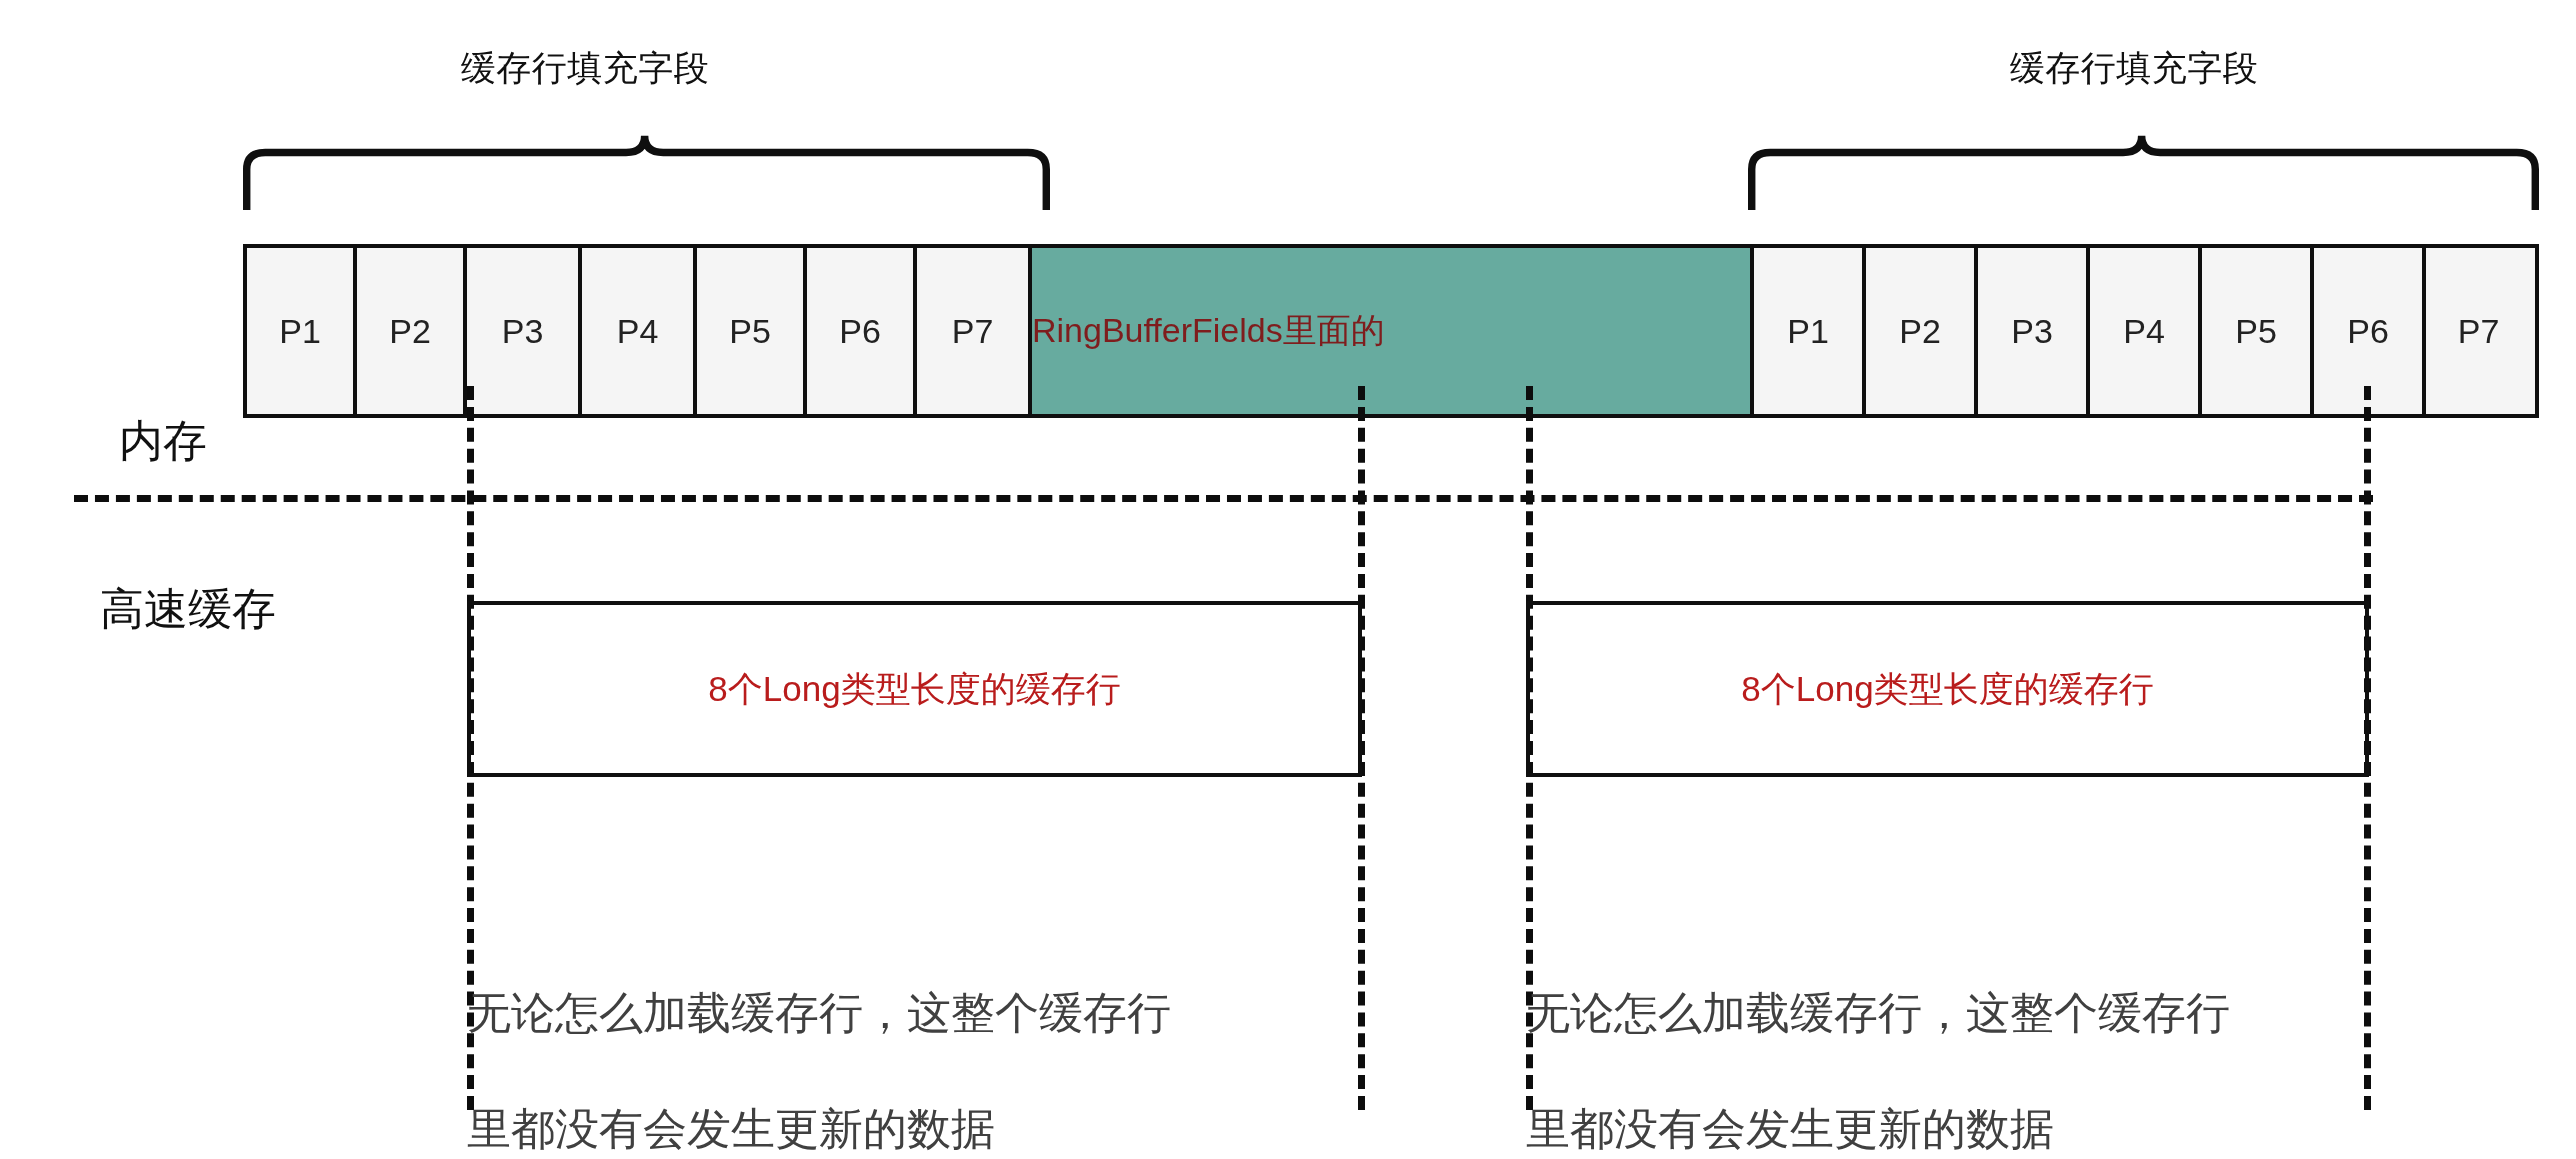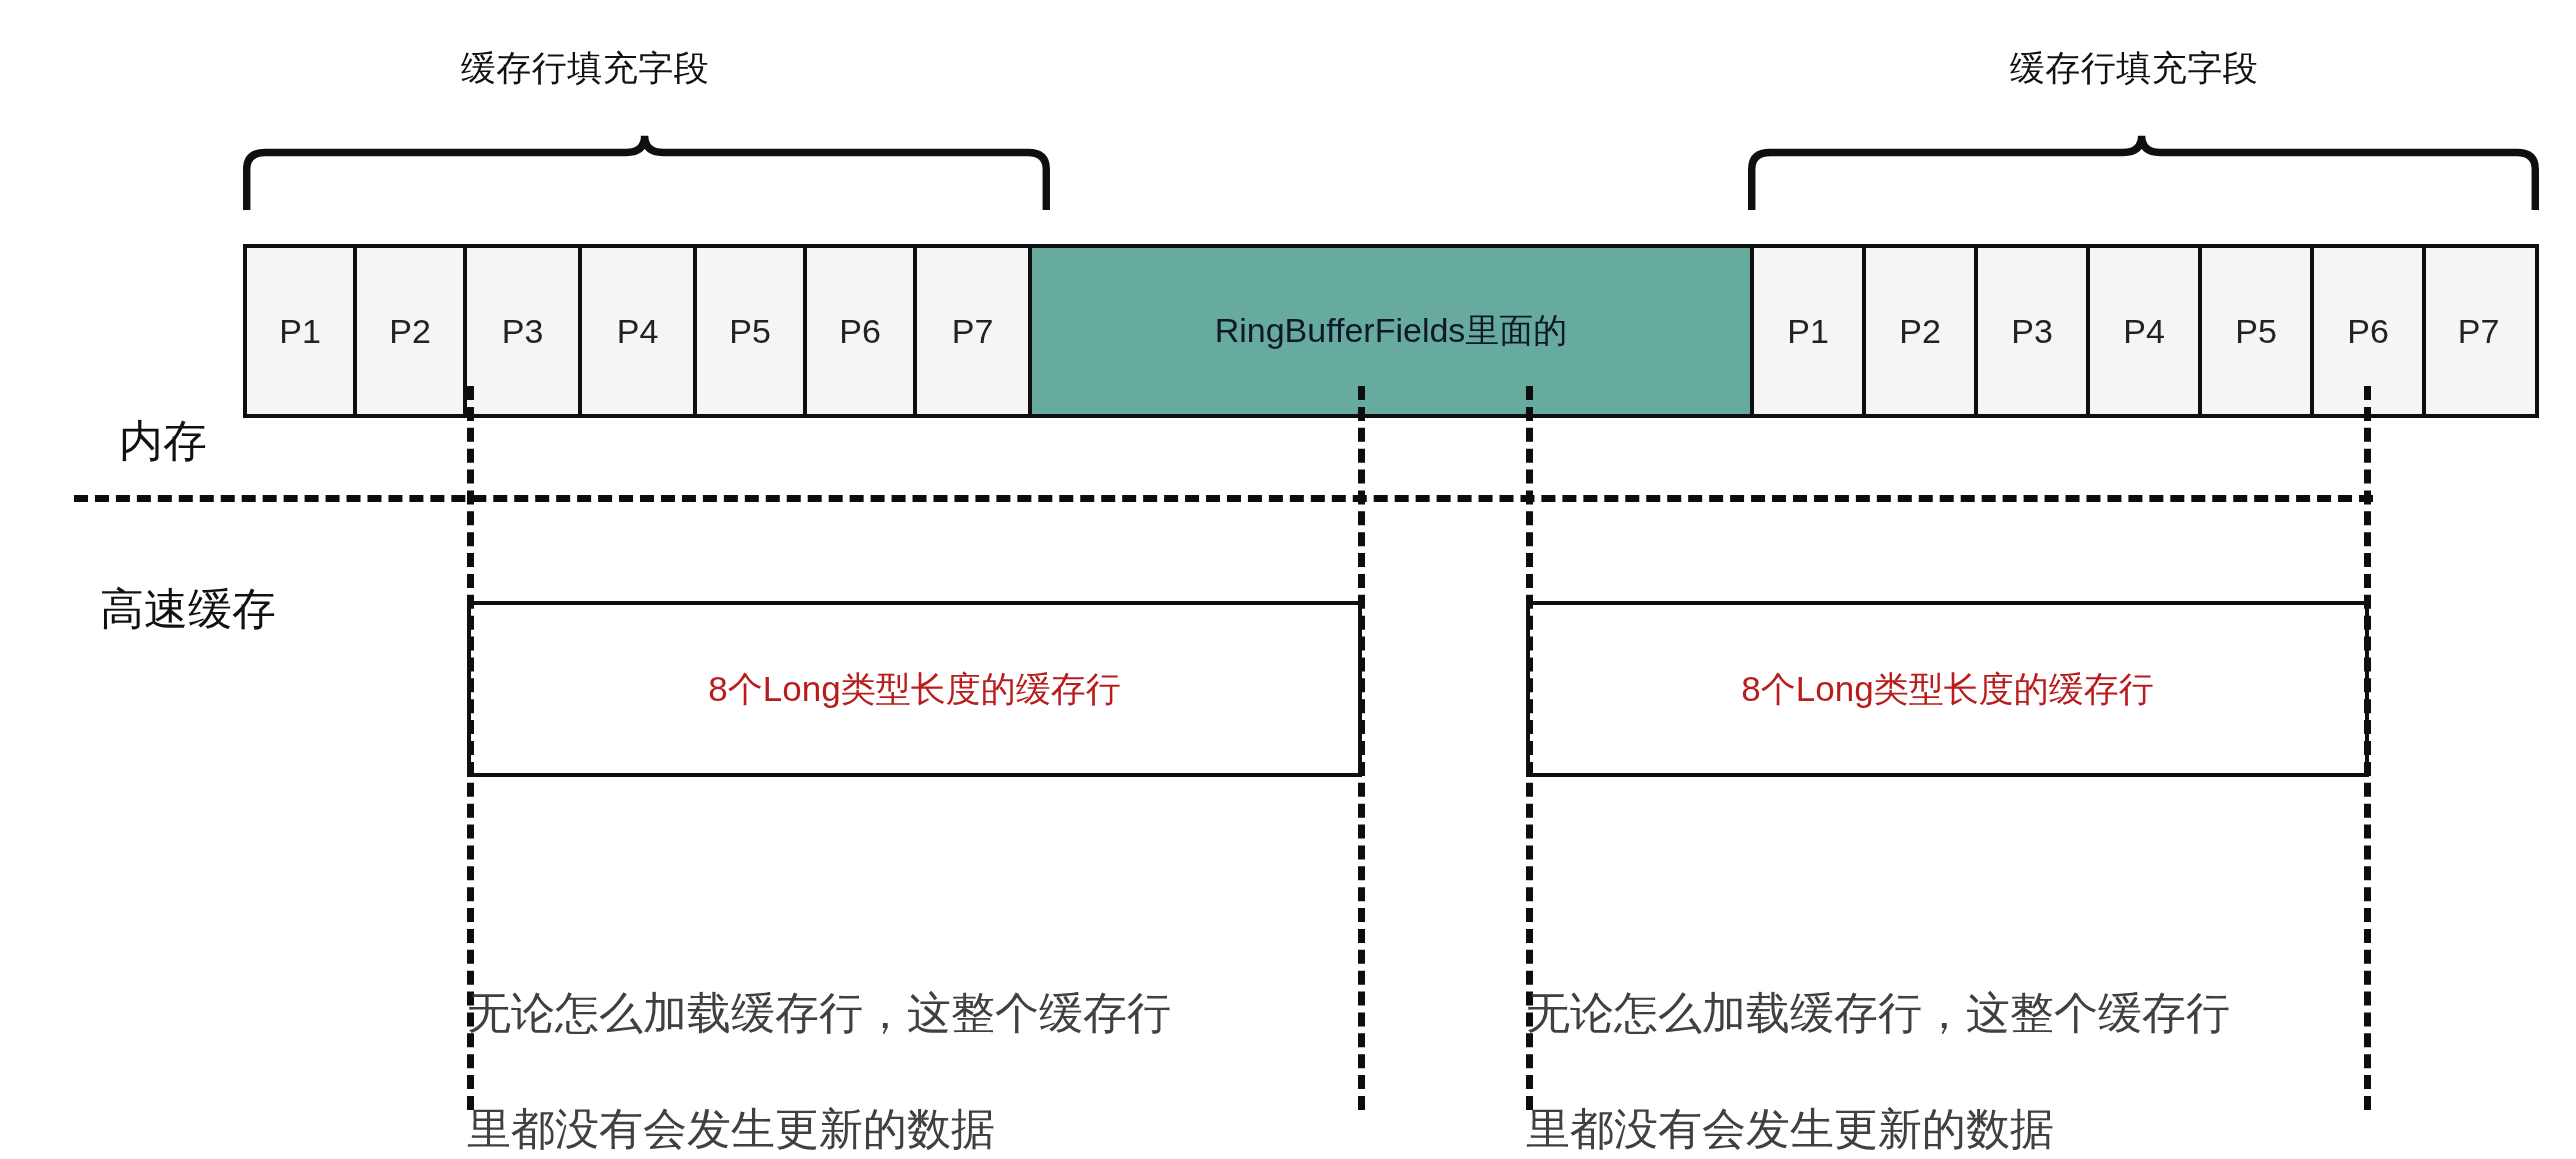--- a/index.html
+++ b/index.html
@@ -52,25 +52,24 @@
     align-items: center;
     justify-content: center;
     font-size: 34px;
     color: #222222;
   }
   .green-cell {
     box-sizing: border-box;
     border-right: 4.6px solid #0f0f0f;
     display: flex;
     align-items: center;
-    justify-content: center;
     text-align: center;
     font-size: 34px;
     line-height: 1.22;
-    color: #0f172a;
+    color: #7f1d1d;
   }
   .cell-last { border-right: none; }
 
   
   .side-label {
     position: absolute;
     font-size: 44px;
     color: #111111;
     white-space: nowrap;
   }

